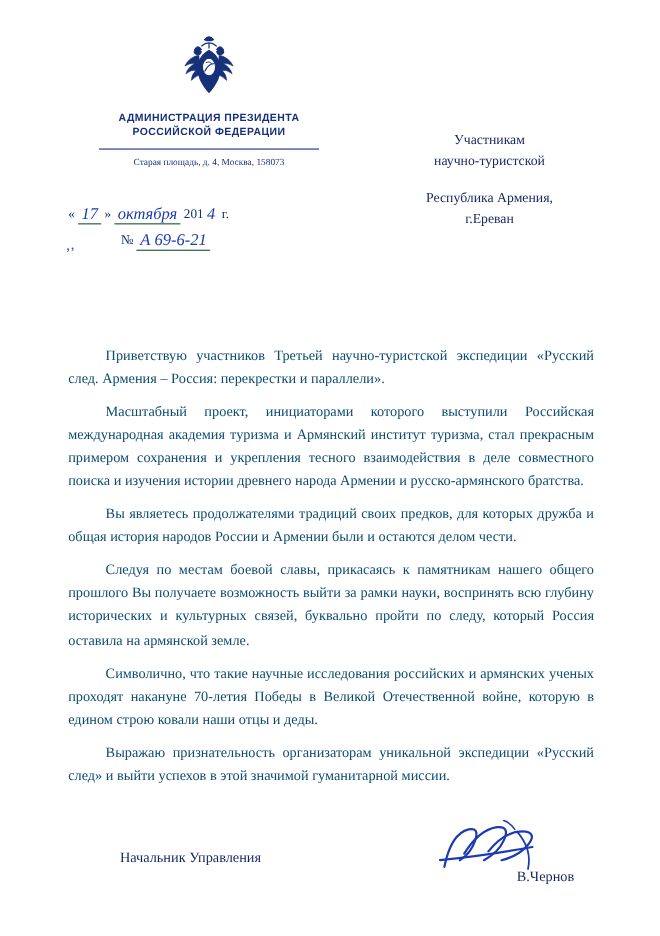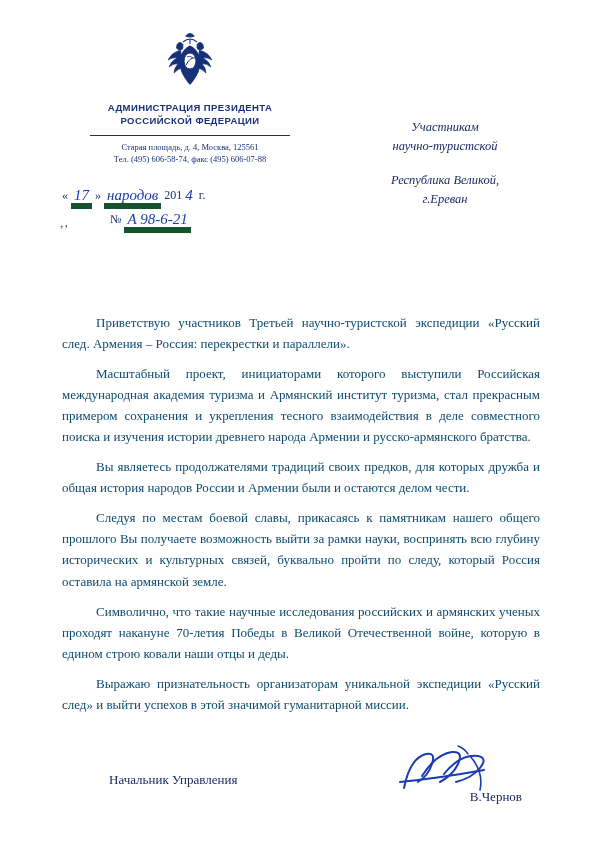--- a/index.html
+++ b/index.html
@@ -77,21 +77,21 @@
     color: #16306f;
     white-space: nowrap;
   }
   .hand {
     font-family: "Liberation Serif", serif;
     font-style: italic;
     font-size: 15px;
     color: #1b3bb0;
     position: relative;
     top: 1px;
-    border-bottom: 6px solid #14532d;
+    border-bottom: 1px solid #14532d;
     padding: 0 3px;
   }
   .hand.nb {
     border-bottom: none;
   }
   .num-line {
     position: absolute;
     left: 110px;
     top: 210px;
     font-family: "Liberation Serif", serif;
@@ -113,21 +113,20 @@
   .addressee {
     position: absolute;
     left: 330px;
     top: 118px;
     width: 230px;
     text-align: center;
     font-family: "Liberation Serif", serif;
     font-size: 12.5px;
     line-height: 1.55;
     color: #15255e;
-    font-style: italic;
   }
   .addressee .blk2 {
     margin-top: 14px;
   }
 
   
   .body-text {
     position: absolute;
     left: 62px;
     top: 312px;
@@ -197,44 +196,43 @@
         <path d="M36 20 q9 2 13 10 q-5 -3 -9 -2 q6 3 8 9 q-5 -4 -9 -3 q4 4 4 9 q-5 -5 -9 -5" fill="#17307a" stroke="#17307a" stroke-width="0.6"></path>
 
         <ellipse cx="27" cy="31" rx="6" ry="8" fill="#ffffff" stroke="#17307a" stroke-width="1"></ellipse>
         <path d="M23 35 q4 -8 9 -7" stroke="#17307a" stroke-width="1" fill="none"></path>
         <path d="M24 27 q3 -2 6 1" stroke="#17307a" stroke-width="0.8" fill="none"></path>
       </g>
     </svg>
     <div class="lh-admin" style="white-space:pre-line">АДМИНИСТРАЦИЯ ПРЕЗИДЕНТА
 РОССИЙСКОЙ ФЕДЕРАЦИИ</div>
     <div class="lh-rule"></div>
-    <div class="lh-addr">Старая площадь, д. 4, Москва, 125561</div>
-    <div class="lh-addr">Тел. (495) 606-58-74, факс (495) 606-07-88</div>
+    <div class="lh-addr">Старая площадь, д. 4, Москва, 158073</div>
   </div>
 
   <div class="date-line">
     <span>«</span>
     <span class="hand">17</span>
     <span>»</span>
-    <span class="hand">народов</span>
+    <span class="hand">октября</span>
     <span>201</span><span class="hand nb">4</span>
     <span>г.</span>
   </div>
 
   <div class="num-line">
     <span>№</span>
-    <span class="hand">А 98-6-21</span>
+    <span class="hand">А 69-6-21</span>
   </div>
 
   <div class="stray-mark">ʼʼ</div>
 
   <div class="addressee">
     <div>Участникам</div>
     <div>научно-туристской</div>
-    <div class="blk2">Республика Великой,</div>
+    <div class="blk2">Республика Армения,</div>
     <div>г.Ереван</div>
   </div>
 
   <div class="body-text">
     <p>Приветствую участников Третьей научно-туристской экспедиции «Русский след. Армения – Россия: перекрестки и параллели».</p>
     <p>Масштабный проект, инициаторами которого выступили Российская международная академия туризма и Армянский институт туризма, стал прекрасным примером сохранения и укрепления тесного взаимодействия в деле совместного поиска и изучения истории древнего народа Армении и русско-армянского братства.</p>
     <p>Вы являетесь продолжателями традиций своих предков, для которых дружба и общая история народов России и Армении были и остаются делом чести.</p>
     <p>Следуя по местам боевой славы, прикасаясь к памятникам нашего общего прошлого Вы получаете возможность выйти за рамки науки, воспринять всю глубину исторических и культурных связей, буквально пройти по следу, который Россия оставила на армянской земле.</p>
     <p>Символично, что такие научные исследования российских и армянских ученых проходят накануне 70-летия Победы в Великой Отечественной войне, которую в едином строю ковали наши отцы и деды.</p>
     <p>Выражаю признательность организаторам уникальной экспедиции «Русский след» и выйти успехов в этой значимой гуманитарной миссии.</p>

